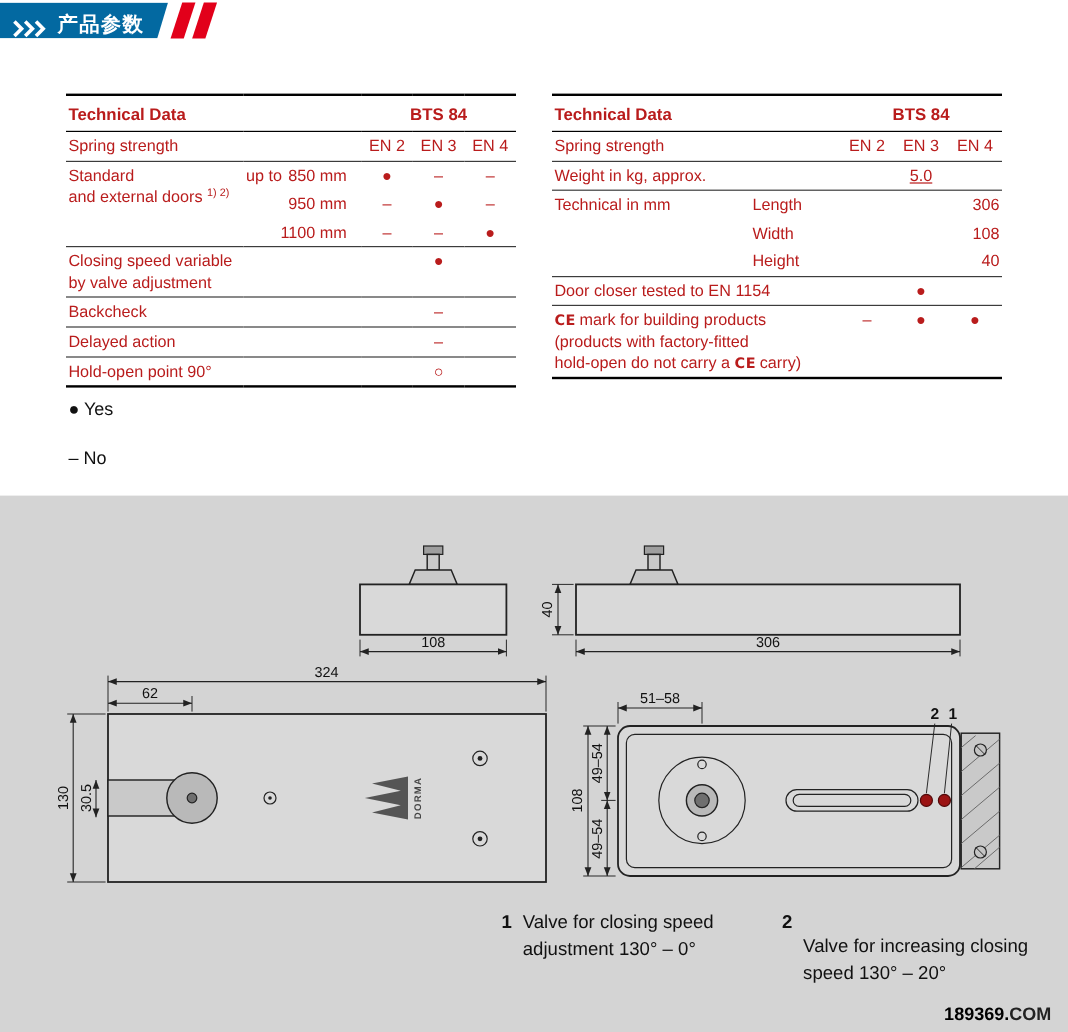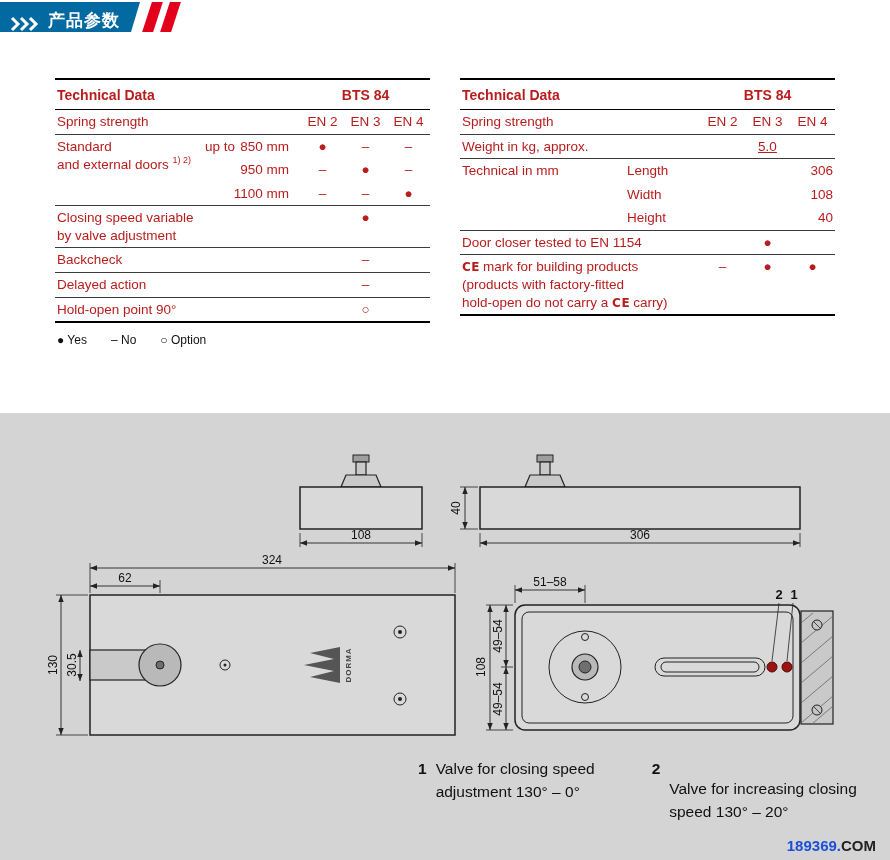--- a/index.html
+++ b/index.html
@@ -31,21 +31,21 @@
   tr.sep td { border-top:1px solid #3c3c3c; }
   td.model { text-align:center; padding-right:30px; }
   td.en { text-align:center; }
   td.sym { text-align:center; font-size:12px; }
   .size-inner { display:flex; justify-content:space-between; padding-right:10px; }
   .prelabel { white-space:pre-line; }
   sup { font-size:9px; vertical-align:super; }
   td.val-center { text-align:center;text-decoration:underline; }
   td.val-right { text-align:right; padding-right:44px; }
   .ce { font-weight:bold; font-size:12px; letter-spacing:0.5px; margin-right:3px; font-family:"DejaVu Sans", sans-serif; }
-  .legend { display:flex; gap:24px; margin-top:10px; font-size:12px; color:#111; padding-left:2px; }
+  .legend { display:flex; gap:24px; margin-top:10px; font-size:15px; color:#111; padding-left:2px;flex-direction:column; }
 
   
   .gray-section { position:absolute; left:0; top:413px; width:890px; height:447px; background:#d4d4d4; }
   .drawings-svg { position:absolute; left:0; top:0; }
   .part-body { fill:#d9d9d9; stroke:#222; stroke-width:1.5; }
   .part-mid { fill:#c9c9c9; stroke:#222; stroke-width:1.2; }
   .part-dark { fill:#9e9e9e; stroke:#222; stroke-width:1; }
   .part-spindle { fill:#b9b9b9; stroke:#222; stroke-width:1.2; }
   .part-core { fill:#6f6f6f; stroke:#222; stroke-width:1; }
   .thin { fill:none; stroke:#222; stroke-width:1; }
@@ -59,21 +59,21 @@
   .vnum { font-size:13px; font-weight:bold; fill:#111; font-family:"Liberation Sans", sans-serif; }
   .logo-text { font-size:8px; font-weight:bold; fill:#444; letter-spacing:1px; font-family:"Liberation Sans", sans-serif; }
 
   
   .captions { position:absolute; left:418px; top:757px; display:flex; gap:26px; }
   .caption { display:flex; gap:9px; font-size:15.5px; color:#111; line-height:1.5; }
   .cap-num { font-weight:bold; }
   .cap-text { width:190px; }
   .caption.c2 .cap-text { width:205px;margin-top:20px; }
   .watermark { position:absolute; right:14px; bottom:6px; font-size:15px; font-weight:bold; }
-  .wm-red { color:#1d4ed8; }
+  .wm-red { color:#000000; }
   .wm-dark { color:#222;text-align:center; }
 </style>
 </head>
 <body>
 
 <div class="page">
 
   <div class="banner banner1">
     <div class="banner-main">
       <svg width="30" height="16" viewBox="0 0 30 16">

